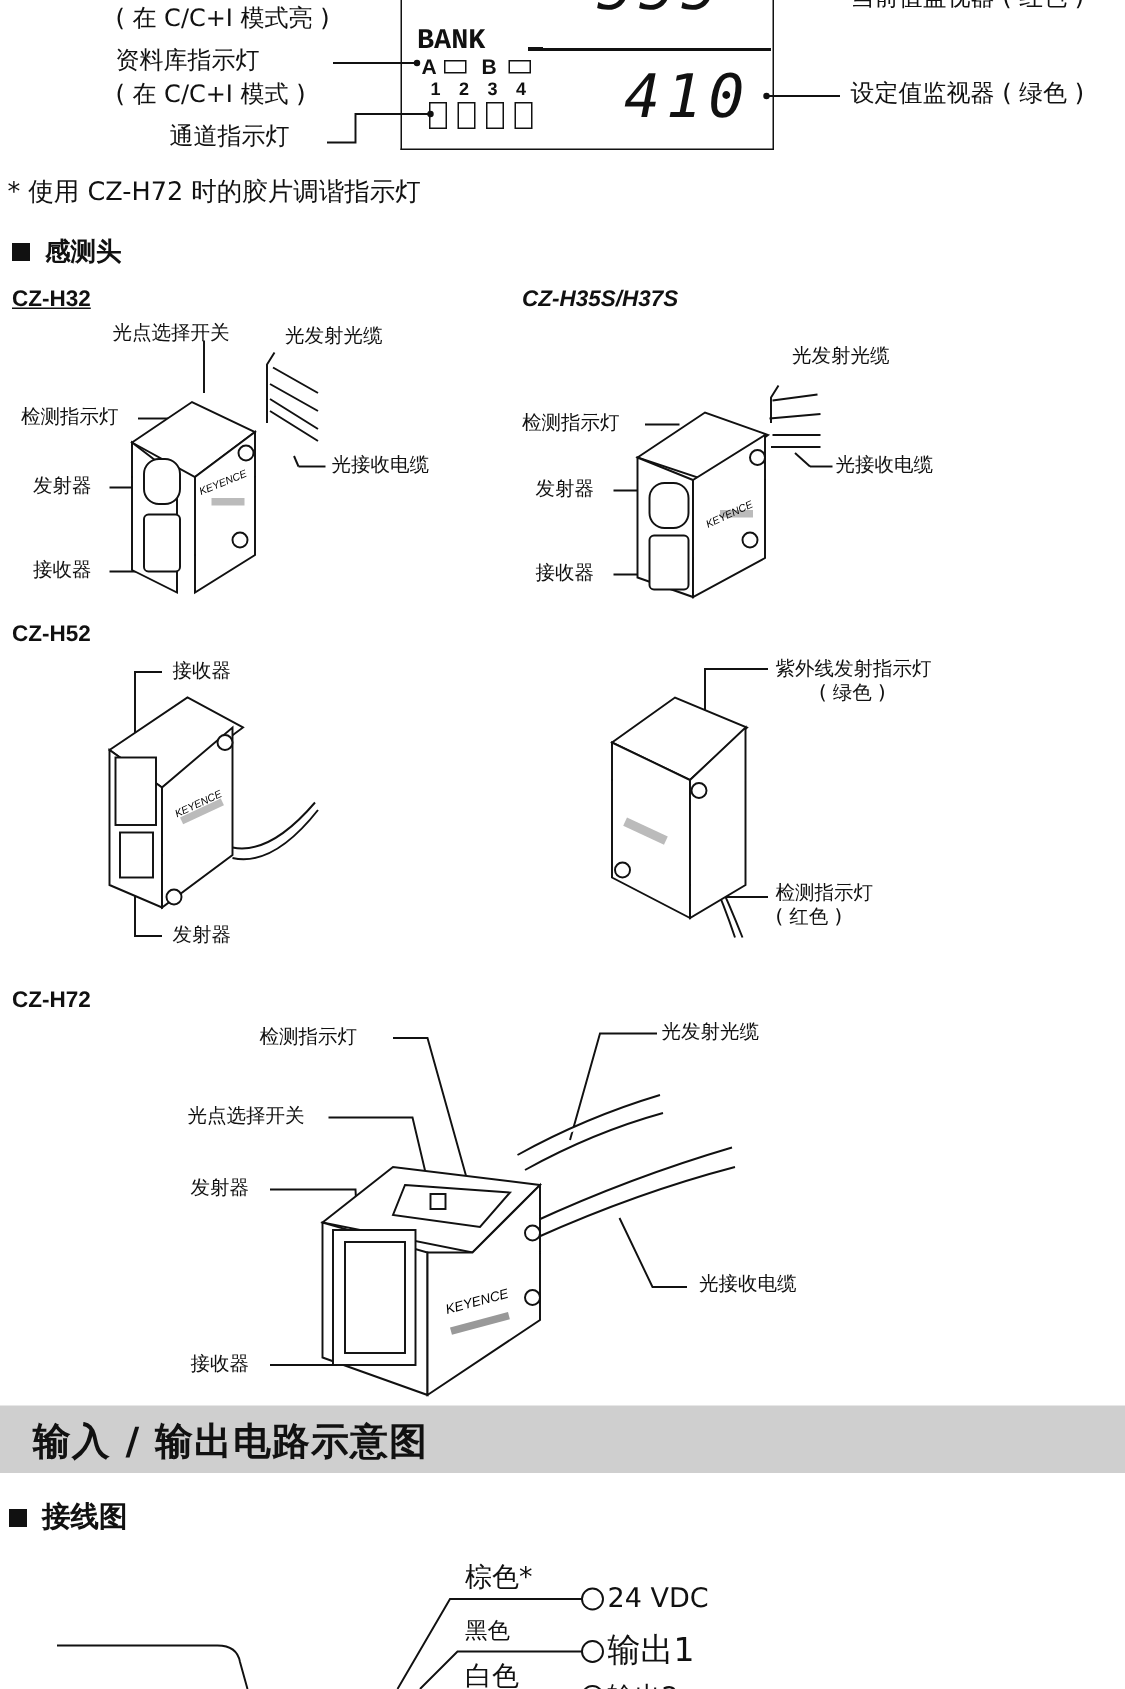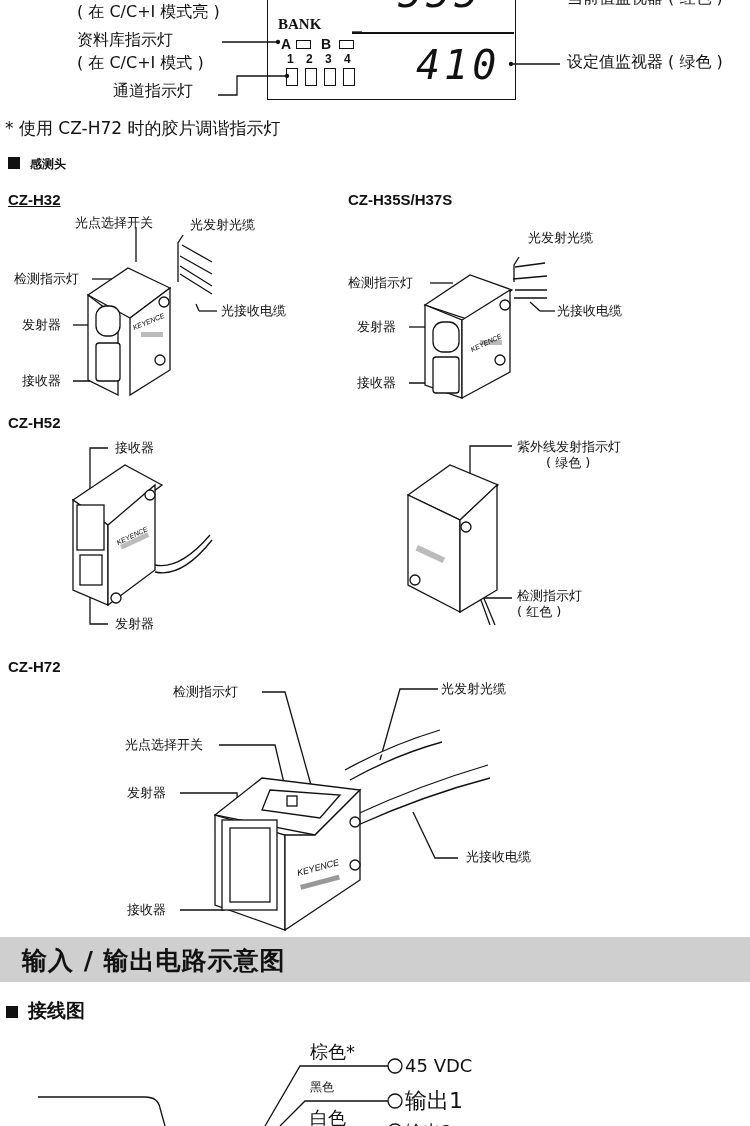--- a/index.html
+++ b/index.html
@@ -2,39 +2,39 @@
 <html><head>
 <meta charset="utf-8">
 <style>
   html, body { margin:0; padding:0; background:#fff; }
   body { width:750px; height:1126px; position:relative; overflow:hidden;
          font-family:"DejaVu Sans","Liberation Sans",sans-serif; color:#111; }
   .abs { position:absolute; }
   .lbl { position:absolute; font-size:13px; white-space:nowrap; line-height:16px; }
   .lbl-lg { position:absolute; font-size:16px; white-space:nowrap; line-height:20px; }
   .model { position:absolute; font-family:"Liberation Sans",sans-serif; font-weight:bold; font-size:15px; }
-  .sec { position:absolute; font-weight:bold; font-size:12px; }
+  .sec { position:absolute; font-weight:bold; font-size:17px; }
   .sq { display:inline-block; width:12px; height:12px; background:#111; margin-right:10px; vertical-align:-1px; }
   svg { position:absolute; left:0; top:0; overflow:visible; }
   .band { position:absolute; left:0; top:937px; width:750px; height:45px; background:#cfcfcf; }
   .band-title { position:absolute; left:22px; top:944px; font-size:25px; font-weight:bold; letter-spacing:1px; }
   .seg { font-family:"DejaVu Sans Mono","Liberation Mono",monospace; font-style:italic; font-size:40px; letter-spacing:4px; position:absolute; }
 </style>
 </head>
 <body>
 
 <div class="lbl-lg" style="left:77px;top:2px;">( 在 C/C+I 模式亮 )</div>
 <div class="lbl-lg" style="left:77px;top:30px;">资料库指示灯</div>
 <div class="lbl-lg" style="left:77px;top:53px;">( 在 C/C+I 模式 )</div>
 <div class="lbl-lg" style="left:113px;top:81px;">通道指示灯</div>
 
 <div class="abs" style="left:267px;top:-4px;width:247px;height:103px;border:1.5px solid #111;border-top:none;"></div>
 <div class="abs" style="left:352px;top:32px;width:162px;height:1.5px;background:#111;"></div>
 
-<div class="abs" style="left:278px;top:16px;font-family:Liberation Serif, serif;font-weight:bold;font-size:15px;">BANK</div>
+<div class="abs" style="left:278px;top:16px;font-family:Liberation Mono, monospace;font-weight:bold;font-size:19px;">BANK</div>
 <div class="abs" style="left:281px;top:36px;font-family:'Liberation Sans',sans-serif;font-weight:bold;font-size:14px;">A</div>
 <div class="abs" style="left:296px;top:40px;width:13px;height:7px;border:1.3px solid #111;"></div>
 <div class="abs" style="left:321px;top:36px;font-family:'Liberation Sans',sans-serif;font-weight:bold;font-size:14px;">B</div>
 <div class="abs" style="left:339px;top:40px;width:13px;height:7px;border:1.3px solid #111;"></div>
 
 <div class="abs" style="left:287px;top:52px;font-family:'Liberation Sans',sans-serif;font-weight:bold;font-size:12px;">1</div>
 <div class="abs" style="left:306px;top:52px;font-family:'Liberation Sans',sans-serif;font-weight:bold;font-size:12px;">2</div>
 <div class="abs" style="left:325px;top:52px;font-family:'Liberation Sans',sans-serif;font-weight:bold;font-size:12px;">3</div>
 <div class="abs" style="left:344px;top:52px;font-family:'Liberation Sans',sans-serif;font-weight:bold;font-size:12px;">4</div>
 <div class="abs" style="left:286px;top:68px;width:10px;height:16px;border:1.2px solid #111;"></div>
@@ -117,21 +117,21 @@
     <path d="M130 318 V395 L170 370 V288 Z"></path>
     <rect x="96" y="306" width="24" height="30" rx="10"></rect>
     <rect x="96" y="343" width="24" height="38" rx="3"></rect>
     <circle cx="164" cy="302" r="5"></circle>
       <circle cx="160" cy="360" r="5"></circle>
     <rect x="141" y="332" width="22" height="5" fill="#bbb" stroke="none"></rect>
   </g>
   <text x="134" y="330" font-size="7" font-style="italic" font-family="Liberation Sans, sans-serif" transform="rotate(-22 134 330)">KEYENCE</text>
 </svg>
 
-<div class="model" style="left:348px;top:191px;">CZ-H35S/H37S</div>
+<div class="model" style="left:348px;top:191px;font-style:italic;">CZ-H35S/H37S</div>
 <div class="lbl" style="left:528px;top:230px;">光发射光缆</div>
 <div class="lbl" style="left:348px;top:275px;">检测指示灯</div>
 <div class="lbl" style="left:557px;top:303px;">光接收电缆</div>
 <div class="lbl" style="left:357px;top:319px;">发射器</div>
 <div class="lbl" style="left:357px;top:375px;">接收器</div>
 
 <svg width="750" height="1126">
   <g stroke="#111" stroke-width="1.3" fill="#fff">
     <path d="M515 267 L545 263 M513 279 L547 276 M515 290 L547 290 M514 298 L547 298"></path>
     <path d="M425 305 L470 275 L512 290 L470 320 Z"></path>
@@ -204,17 +204,17 @@
 </svg>
 
 <div class="band"></div>
 <div class="band-title">输入 / 输出电路示意图</div>
 
 <div class="sec" style="left:6px;top:998px;font-size:19px;">
   <span class="sq"></span><span>接线图</span>
 </div>
 
 <div class="lbl-lg" style="left:310px;top:1042px;font-size:18px;">棕色*</div>
-<div class="lbl-lg" style="left:405px;top:1056px;font-size:18px;">45 VDC</div>
-<div class="lbl-lg" style="left:310px;top:1077px;font-size:12px;">黑色</div>
+<div class="lbl-lg" style="left:405px;top:1056px;font-size:18px;">24 VDC</div>
+<div class="lbl-lg" style="left:310px;top:1077px;font-size:15px;">黑色</div>
 <div class="lbl-lg" style="left:405px;top:1091px;font-size:22px;">输出1</div>
 <div class="lbl-lg" style="left:310px;top:1108px;font-size:18px;">白色</div>
 <div class="lbl-lg" style="left:405px;top:1122px;font-size:18px;">输出2</div>
 
 </body></html>

